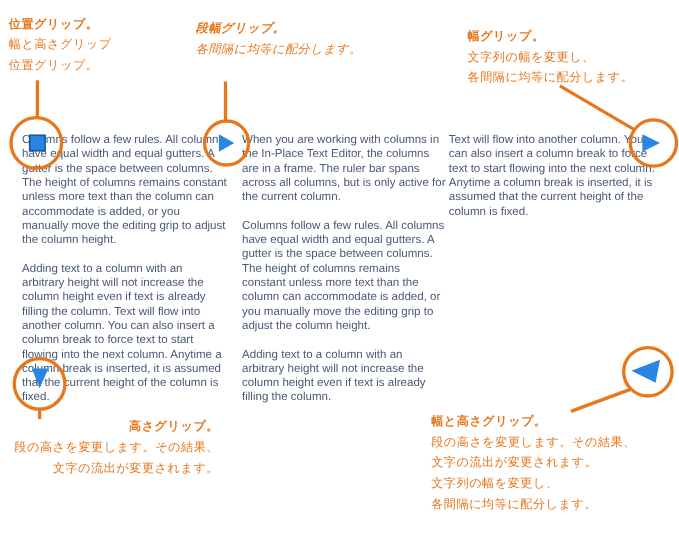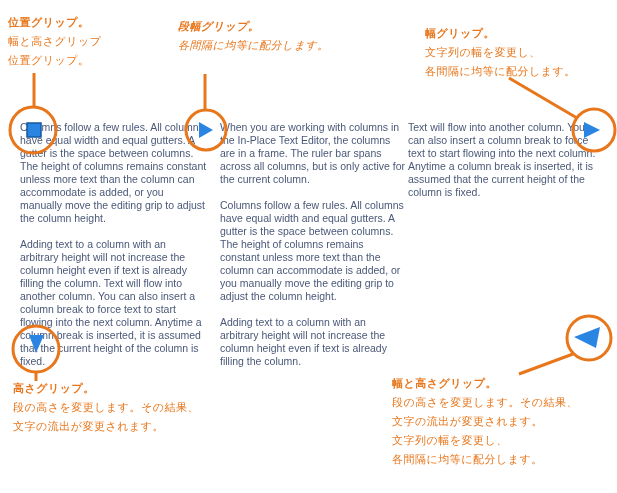--- a/index.html
+++ b/index.html
@@ -33,21 +33,21 @@
     <div class="head">段幅グリップ。</div>
     <div>各間隔に均等に配分します。</div>
   </div>
 
   <div class="callout" style="left:425px; top:24px;">
     <div class="head">幅グリップ。</div>
     <div>文字列の幅を変更し、</div>
     <div>各間隔に均等に配分します。</div>
   </div>
 
-  <div class="callout" style="left:13px; top:379px;">
+  <div class="callout" style="left:13px; top:379px;text-align:right;">
     <div class="head">高さグリップ。</div>
     <div>段の高さを変更します。その結果、</div>
     <div>文字の流出が変更されます。</div>
   </div>
 
   <div class="callout" style="left:392px; top:374px;">
     <div class="head">幅と高さグリップ。</div>
     <div>段の高さを変更します。その結果、</div>
     <div>文字の流出が変更されます。</div>
     <div>文字列の幅を変更し、</div>

